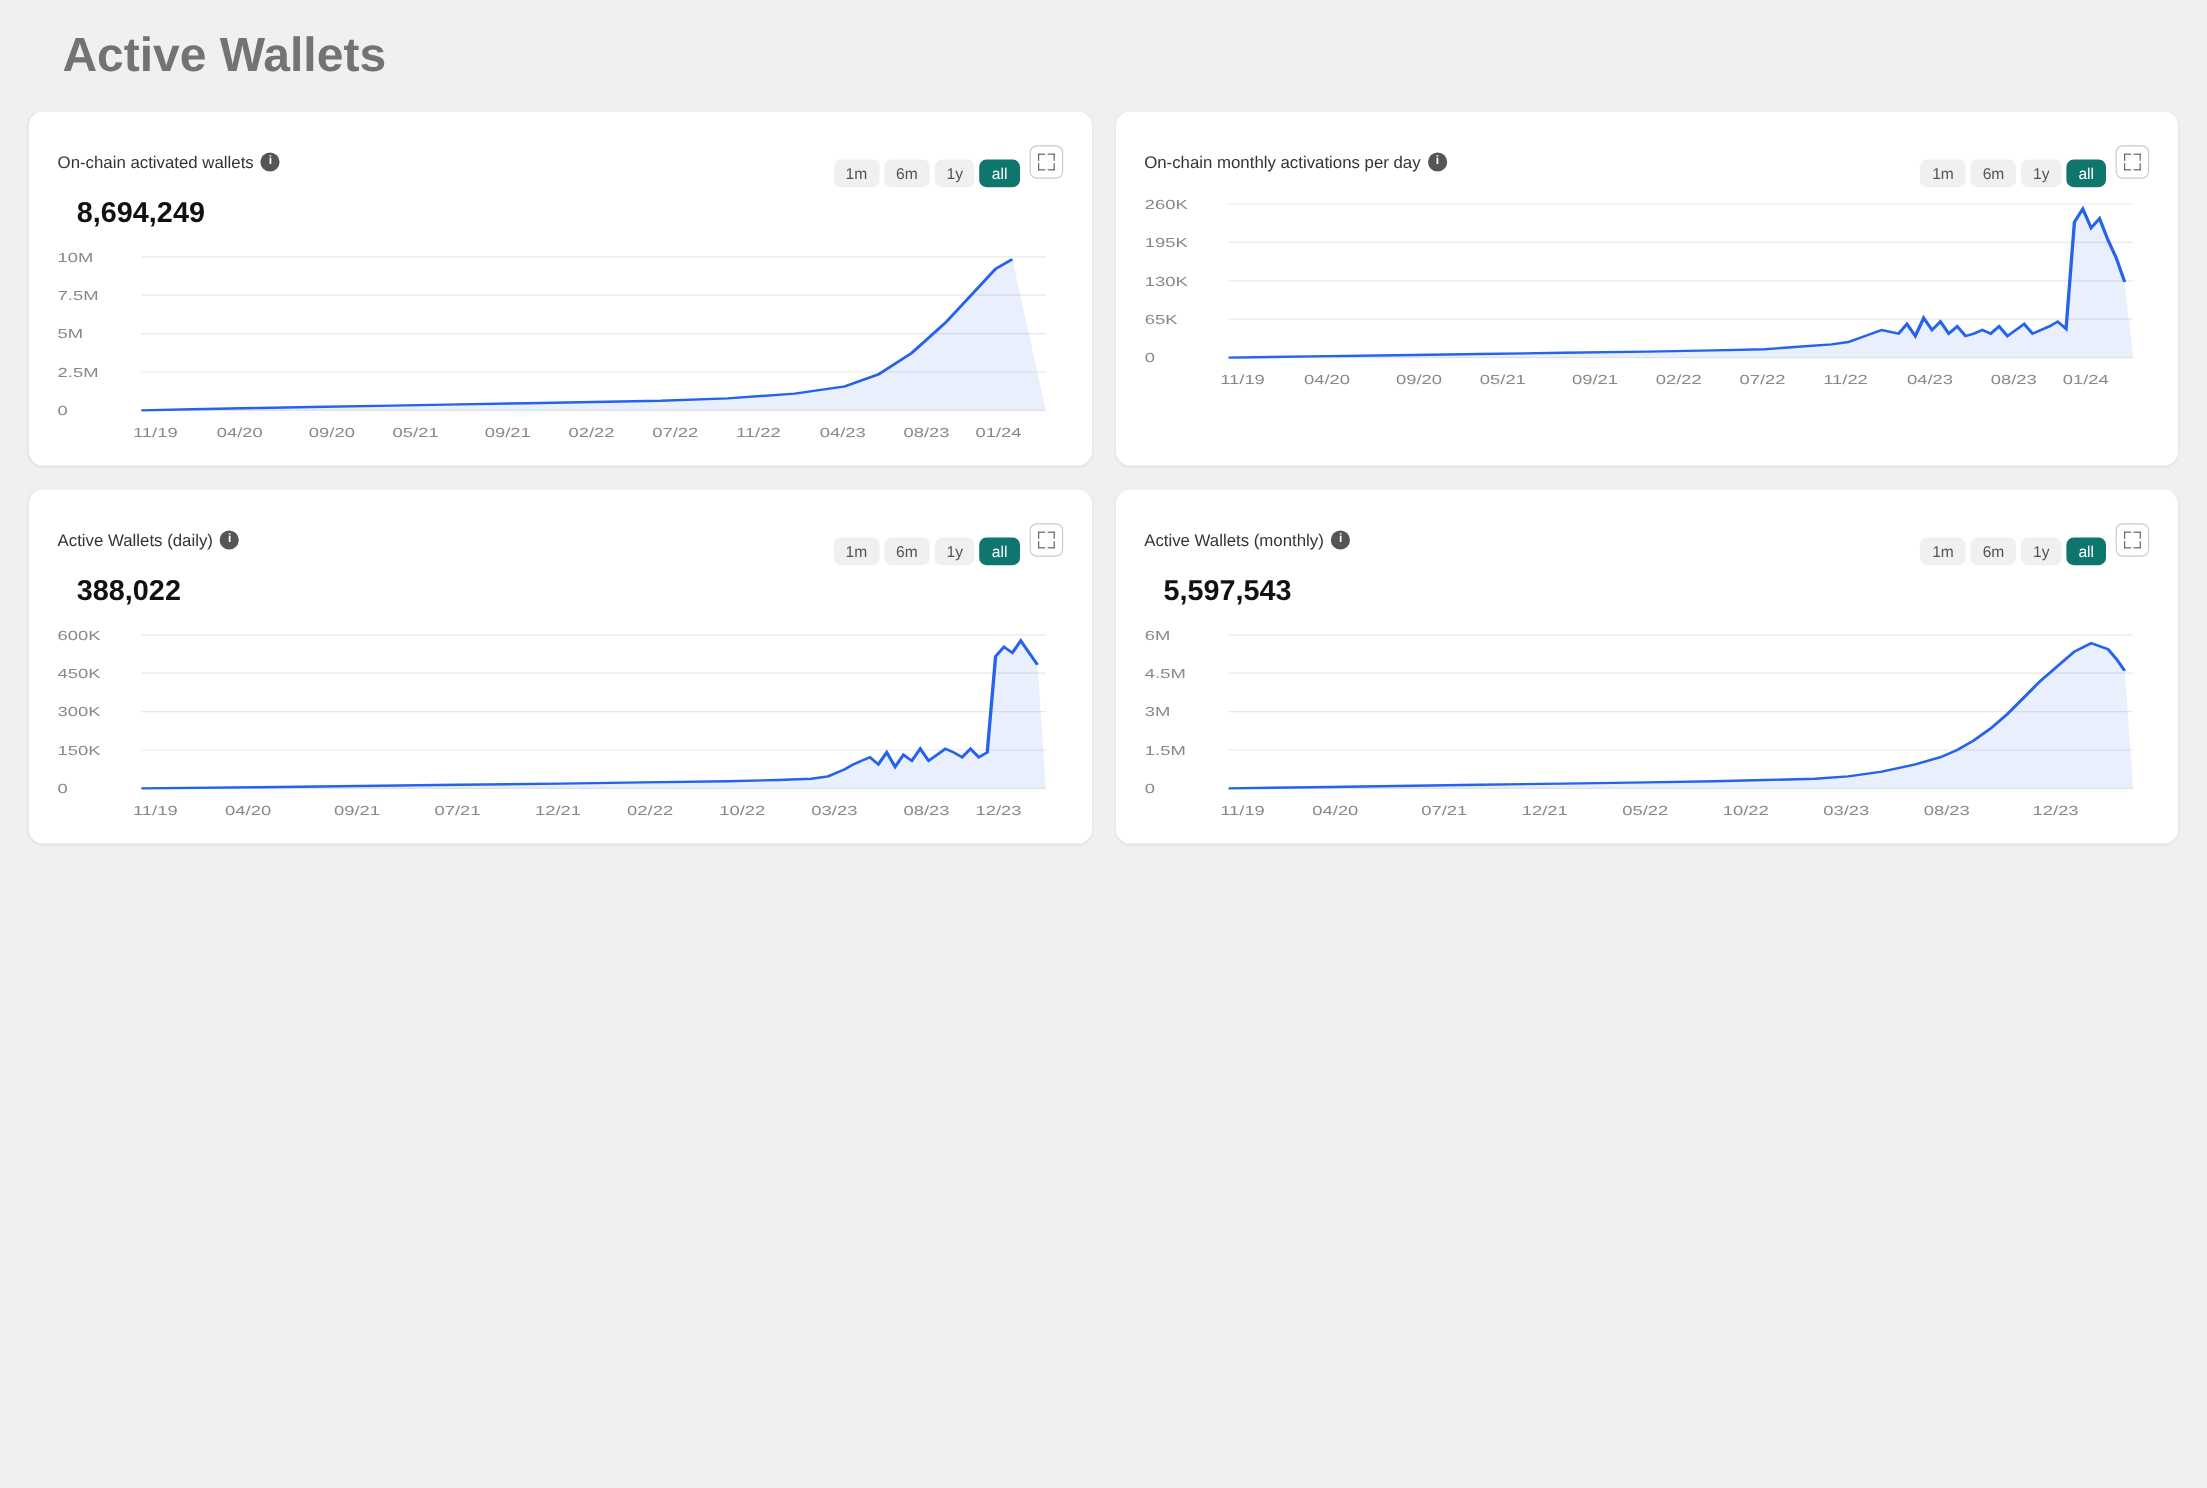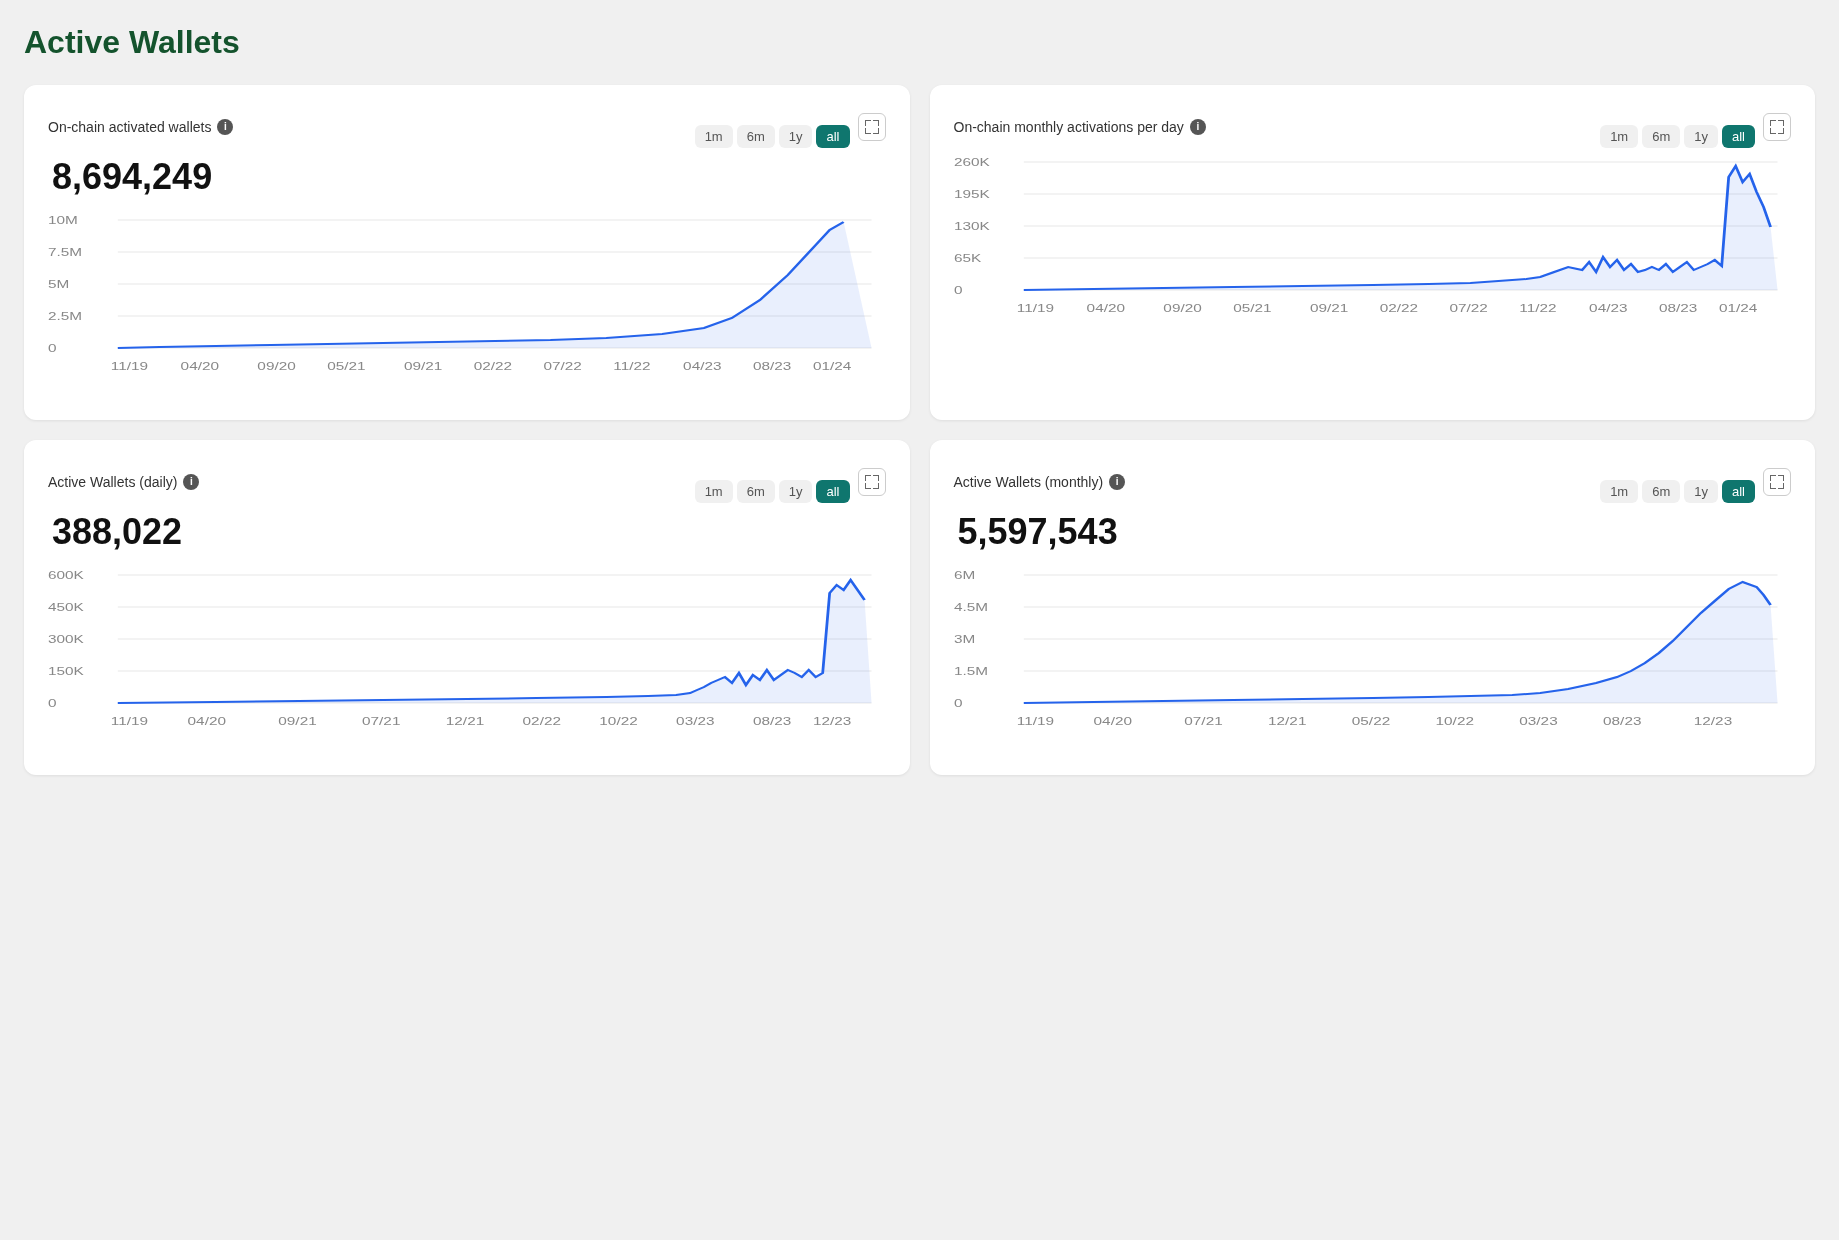--- a/index.html
+++ b/index.html
@@ -3,34 +3,35 @@
   <meta charset="utf-8">
   <style>
     * { box-sizing: border-box; margin: 0; padding: 0; }
     body {
       background: #f0f0f0;
       font-family: -apple-system, BlinkMacSystemFont, 'Segoe UI', sans-serif;
       padding: 24px;
       min-height: 100vh;
     }
     .page-title {
-      font-size: 32px;
+      font-size: 40px;
       font-weight: 700;
-      color: #14532d;
+      color: #737373;
       margin-bottom: 24px;
+      margin-left: 28px;
     }
     .grid {
       display: grid;
       grid-template-columns: 1fr 1fr;
       gap: 20px;
     }
     .card {
       background: #fff;
       border-radius: 12px;
-      padding: 20px 24px 30px;
+      padding: 20px 24px 4px;
       box-shadow: 0 1px 3px rgba(0,0,0,0.08);
     }
     .card-header {
       display: flex;
       align-items: center;
       justify-content: space-between;
       margin-bottom: 4px;
     }
     .card-title-group {
       display: flex;
@@ -95,24 +96,24 @@
     .expand-icon span {
       display: block;
       border: 1.5px solid #666;
     }
     .expand-icon span:nth-child(1) { border-right: none; border-bottom: none; }
     .expand-icon span:nth-child(2) { border-left: none; border-bottom: none; }
     .expand-icon span:nth-child(3) { border-right: none; border-top: none; }
     .expand-icon span:nth-child(4) { border-left: none; border-top: none; }
 
     .metric-value {
-      font-size: 36px;
+      font-size: 24px;
       font-weight: 700;
       color: #111;
-      margin: 8px 4px 12px;
+      margin: 8px 16px 12px;
     }
     .chart-container {
       position: relative;
       width: 100%;
       height: 180px;
     }
     .chart-container svg {
       width: 100%;
       height: 100%;
     }

